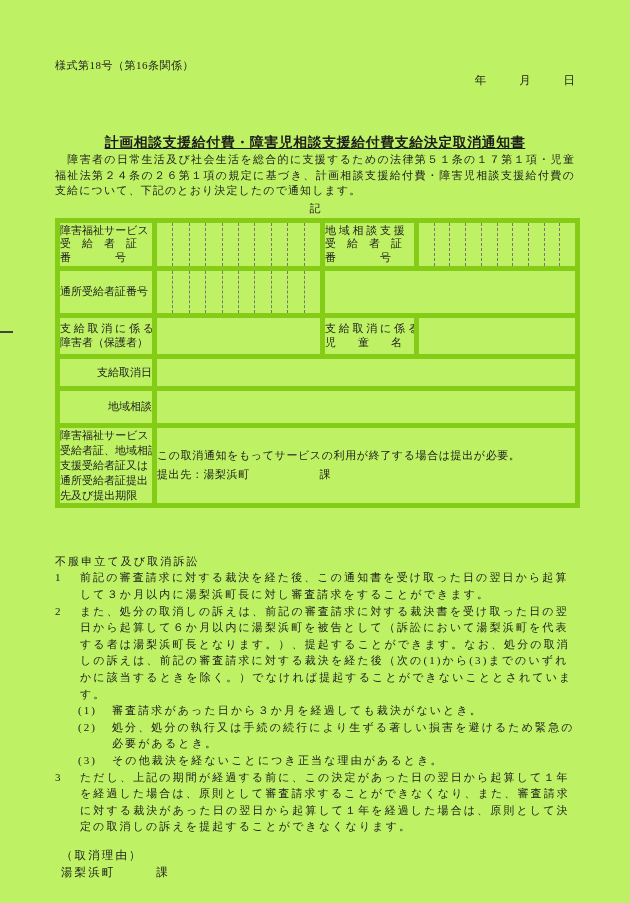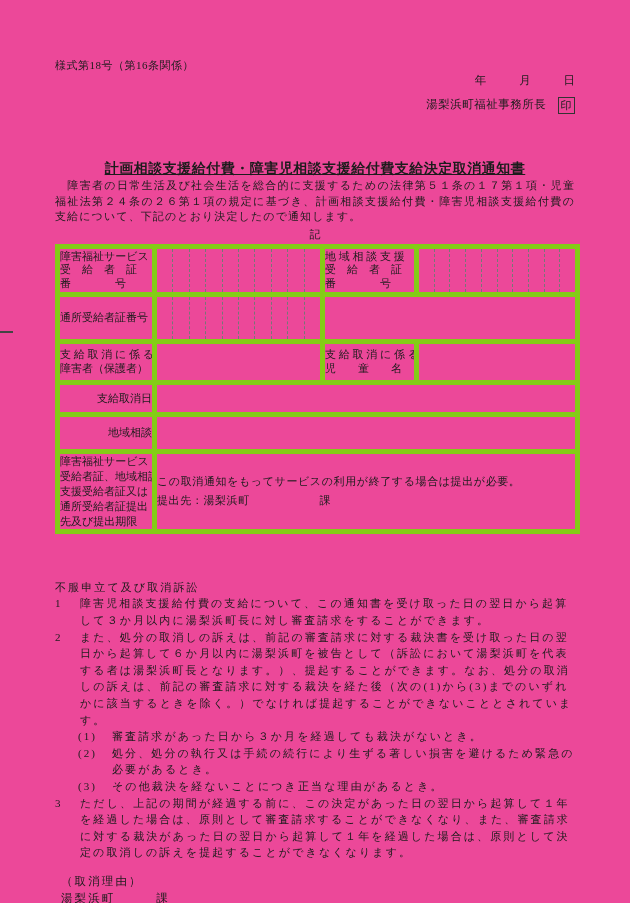--- a/index.html
+++ b/index.html
@@ -6,21 +6,21 @@
   html, body { background: #fff; }
   body {
     width: 630px; height: 903px;
     font-family: "Liberation Serif", "DejaVu Serif", serif;
     color: #1c1c1c;
   }
   .page {
     position: relative;
     width: 630px; height: 903px;
     padding: 58px 55px 0 55px;
-    background: #ec4899;
+    background: #bef264;
     overflow: hidden;
   }
   .fold-mark {
     position: absolute; left: 0; top: 331px;
     width: 13px; height: 2px; background: #444;
   }
   .form-number { font-size: 11px; letter-spacing: 0.5px; }
   .date-line { text-align: right; font-size: 11.5px; }
   .date-line span { display: inline-block; margin-left: 30px; }
   .issuer-line { text-align: right; font-size: 11.5px; margin-top: 9px; letter-spacing: 0.5px; }
@@ -81,24 +81,20 @@
   <div class="fold-mark"></div>
 
   <div class="form-number">様式第18号（第16条関係）</div>
 
   <div class="date-line">
     <span>年</span>
     <span>月</span>
     <span>日</span>
   </div>
 
-  <div class="issuer-line">
-    <span>湯梨浜町福祉事務所長</span>
-    <span class="seal-box">印</span>
-  </div>
 
   <div class="doc-title">計画相談支援給付費・障害児相談支援給付費支給決定取消通知書</div>
 
   <div class="intro">　障害者の日常生活及び社会生活を総合的に支援するための法律第５１条の１７第１項・児童福祉法第２４条の２６第１項の規定に基づき、計画相談支援給付費・障害児相談支援給付費の支給について、下記のとおり決定したので通知します。</div>
 
   <div class="ki-label">記</div>
 
   <table class="main-table">
     <colgroup>
         <col class="c1">
@@ -200,21 +196,21 @@
         <div class="note-line">提出先：湯梨浜町　　　　　　課</div>
       </td>
     </tr>
   </tbody>
     </table>
 
   <div class="appeal">
     <div class="appeal-heading">不服申立て及び取消訴訟</div>
     <div class="appeal-item">
       <span class="num">1</span>
-      <span>障害児相談支援給付費の支給について、この通知書を受け取った日の翌日から起算して３か月以内に湯梨浜町長に対し審査請求をすることができます。</span>
+      <span>前記の審査請求に対する裁決を経た後、この通知書を受け取った日の翌日から起算して３か月以内に湯梨浜町長に対し審査請求をすることができます。</span>
     </div>
     <div class="appeal-item">
       <span class="num">2</span>
       <span>また、処分の取消しの訴えは、前記の審査請求に対する裁決書を受け取った日の翌日から起算して６か月以内に湯梨浜町を被告として（訴訟において湯梨浜町を代表する者は湯梨浜町長となります。）、提起することができます。なお、処分の取消しの訴えは、前記の審査請求に対する裁決を経た後（次の(1)から(3)までのいずれかに該当するときを除く。）でなければ提起することができないこととされています。</span>
     </div>
     <div class="appeal-item sub">
       <span class="num">(1)</span>
       <span>審査請求があった日から３か月を経過しても裁決がないとき。</span>
     </div>
     <div class="appeal-item sub">

